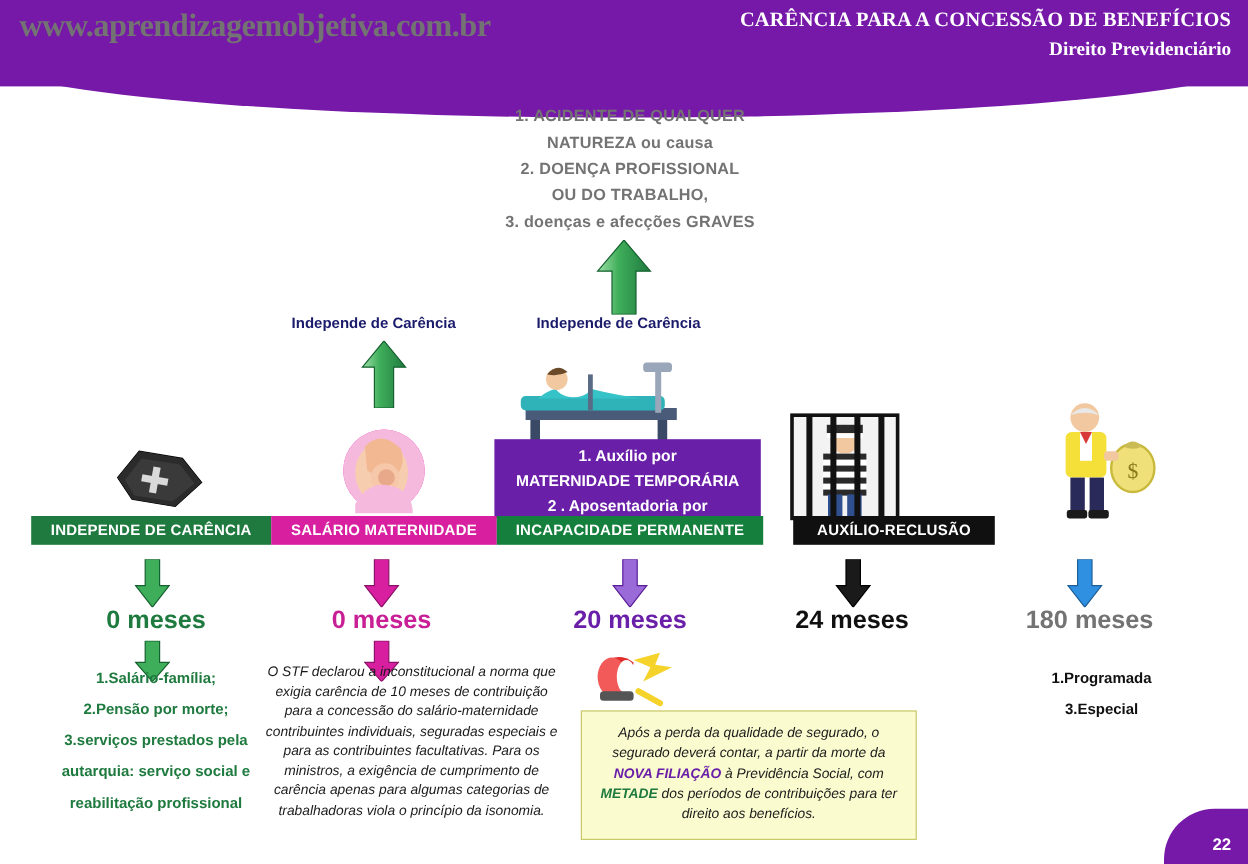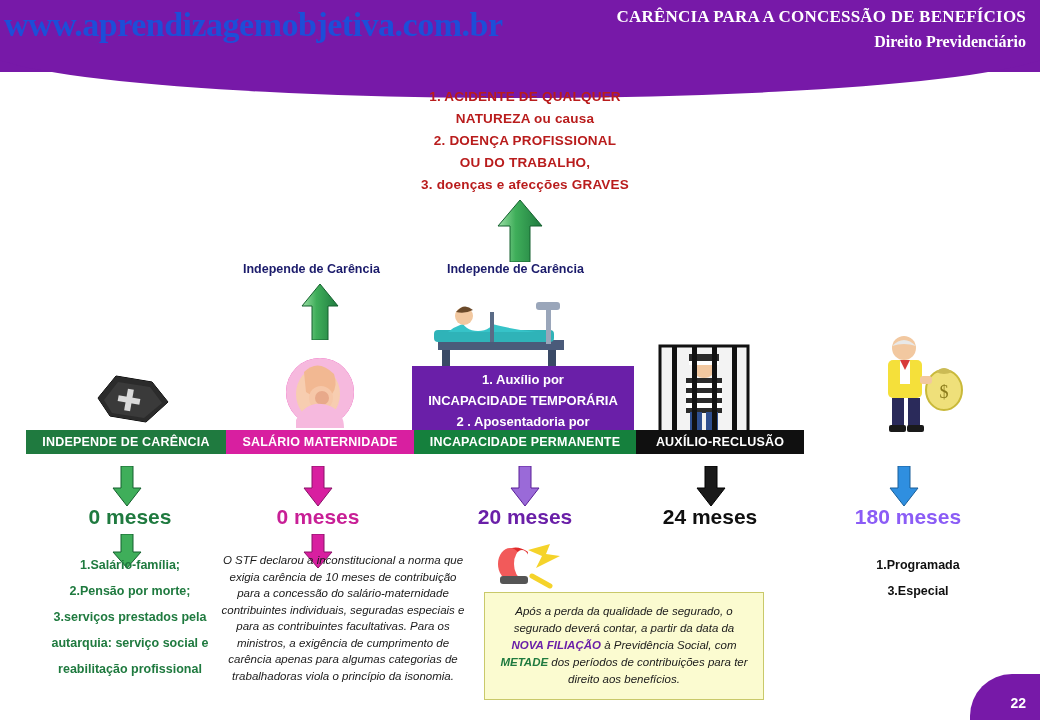--- a/index.html
+++ b/index.html
@@ -37,26 +37,26 @@
     left: 0;
     bottom: -26px;
     width: 1040px;
     height: 52px;
     background: #7719a8;
     border-radius: 0 0 50% 50% / 0 0 100% 100%;
     transform: scaleX(1.04);
   }
   .site-url {
     position: absolute;
-    left: 4px;
+    left: 16px;
     top: 6px;
     font-family: "Liberation Serif", serif;
     font-weight: bold;
-    font-size: 34px;
-    color: #1d4ed8;
+    font-size: 27px;
+    color: #737373;
     letter-spacing: -0.5px;
     z-index: 4;
     white-space: nowrap;
   }
   .header-title {
     position: absolute;
     right: 14px;
     top: 7px;
     font-family: "Liberation Serif", serif;
     font-weight: bold;
@@ -78,21 +78,21 @@
     white-space: nowrap;
   }
 
   
   .top-list {
     position: absolute;
     left: 390px;
     top: 86px;
     width: 270px;
     text-align: center;
-    color: #b91c1c;
+    color: #737373;
     font-weight: bold;
     font-size: 13.5px;
     line-height: 22px;
     letter-spacing: 0.2px;
   }
   .top-list div { white-space: nowrap; }
 
   
   .indep-label {
     position: absolute;
@@ -125,21 +125,21 @@
     justify-content: center;
     color: #ffffff;
     font-size: 12.5px;
     font-weight: bold;
     letter-spacing: 0.2px;
     white-space: nowrap;
   }
   .cat-0 { width: 200px; background: #1f7a3f; }
   .cat-1 { width: 188px; background: #d81fa0; }
   .cat-2 { width: 222px; background: #15803d; }
-  .cat-3 { width: 168px; background: #101010; }
+  .cat-3 { width: 168px; background: #101010; margin-left: 25px; }
   .cat-4 { width: 210px; background: #1f7fd8; }
 
   
   .purple-box {
     position: absolute;
     left: 412px;
     top: 366px;
     width: 222px;
     height: 66px;
     background: #6a1fa8;
@@ -156,21 +156,21 @@
   .months {
     position: absolute;
     font-weight: bold;
     font-size: 21px;
     white-space: nowrap;
   }
   #months-0 { left: 60px;  top: 505px; color: #1f7a3f; width: 140px; text-align: center; }
   #months-1 { left: 248px; top: 505px; color: #c81f96; width: 140px; text-align: center; }
   #months-2 { left: 455px; top: 505px; color: #6a1fa8; width: 140px; text-align: center; }
   #months-3 { left: 640px; top: 505px; color: #101010; width: 140px; text-align: center; }
-  #months-4 { left: 828px; top: 505px; color: #8b5cf6; width: 160px; text-align: center; }
+  #months-4 { left: 828px; top: 505px; color: #737373; width: 160px; text-align: center; }
 
   
   .note-green {
     position: absolute;
     left: 30px;
     top: 552px;
     width: 200px;
     text-align: center;
     color: #1f7a3f;
     font-weight: bold;
@@ -359,21 +359,21 @@
       <rect x="45" y="93" width="17" height="7" rx="2" fill="#1a1a1a"></rect>
       <ellipse cx="82" cy="58" rx="18" ry="20" fill="#efe07a" stroke="#c9b93a" stroke-width="2"></ellipse>
       <path d="M74 40 q8 -8 16 0 q-8 4 -16 0z" fill="#cbbb55"></path>
       <text x="82" y="66" font-size="18" font-family="Liberation Serif, serif" text-anchor="middle" fill="#8a7a1a">$</text>
       <rect x="58" y="44" width="12" height="8" rx="3" fill="#f2c8a0"></rect>
     </svg>
   </div>
 
   <div class="purple-box">
     <div>1. Auxílio por</div>
-    <div>INCAPACIDADE TEMPORÁRIA</div>
+    <div>MATERNIDADE TEMPORÁRIA</div>
     <div>2 . Aposentadoria por</div>
   </div>
 
   <div class="cat-bar">
     <div class="cat-cell cat-0">INDEPENDE DE CARÊNCIA</div>
     <div class="cat-cell cat-1">SALÁRIO MATERNIDADE</div>
     <div class="cat-cell cat-2">INCAPACIDADE PERMANENTE</div>
     <div class="cat-cell cat-3">AUXÍLIO-RECLUSÃO</div>
   </div>
 
@@ -440,19 +440,19 @@
   </div>
 
   <div class="note-stf">O STF declarou a inconstitucional a norma que exigia carência de 10 meses de contribuição para a concessão do salário-maternidade contribuintes individuais, seguradas especiais e para as contribuintes facultativas. Para os ministros, a exigência de cumprimento de carência apenas para algumas categorias de trabalhadoras viola o princípio da isonomia.</div>
 
   <div class="note-apos">
     <div>1.Programada</div>
     <div>3.Especial</div>
   </div>
 
   <div class="yellow-box">
-    <span>Após a perda da qualidade de segurado, o segurado deverá contar, a partir da data da </span><span class="hl-purple">NOVA FILIAÇÃO</span><span> à Previdência Social, com </span><span class="hl-green">METADE</span><span> dos períodos de contribuições para ter direito aos benefícios.</span>
+    <span>Após a perda da qualidade de segurado, o segurado deverá contar, a partir da morte da </span><span class="hl-purple">NOVA FILIAÇÃO</span><span> à Previdência Social, com </span><span class="hl-green">METADE</span><span> dos períodos de contribuições para ter direito aos benefícios.</span>
   </div>
 
   <div class="page-badge"></div>
   <div class="page-num">22</div>
 
 </div>
 
 </body></html>

